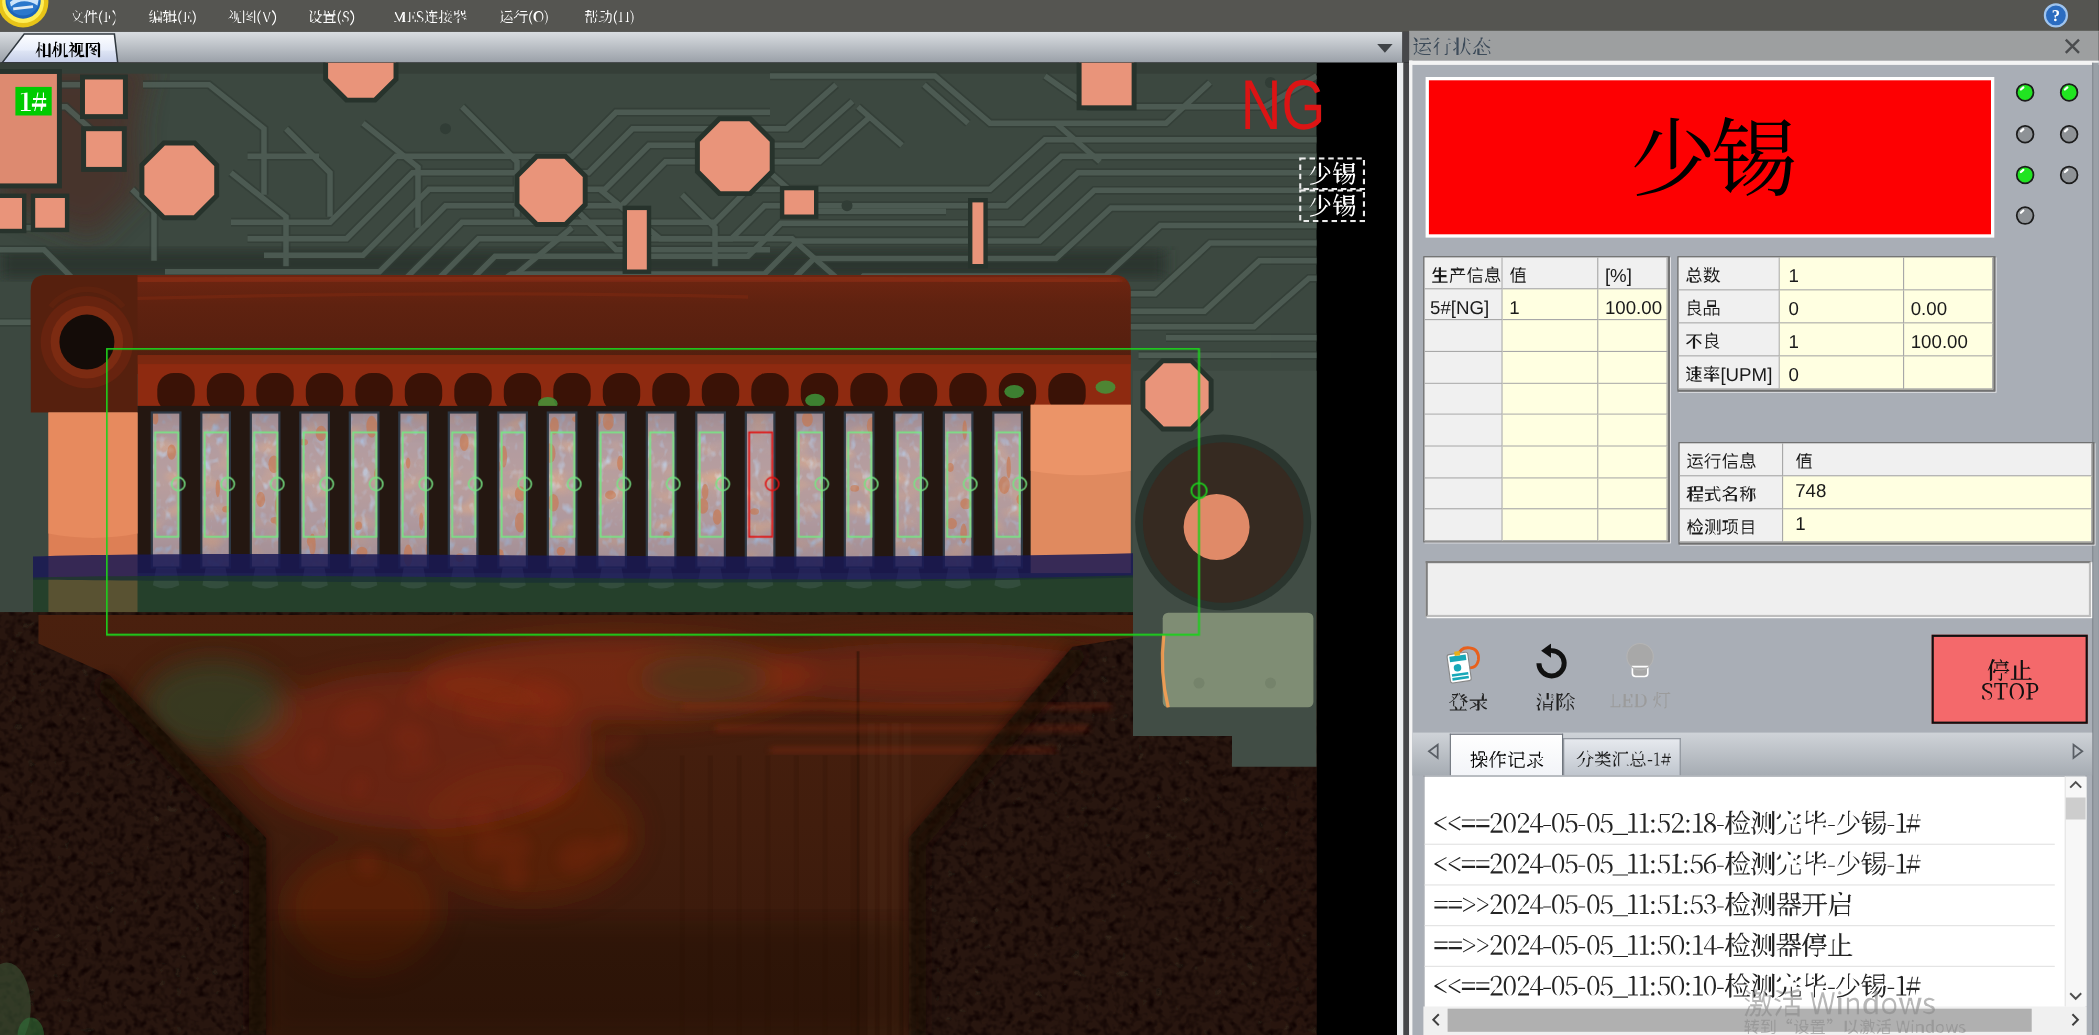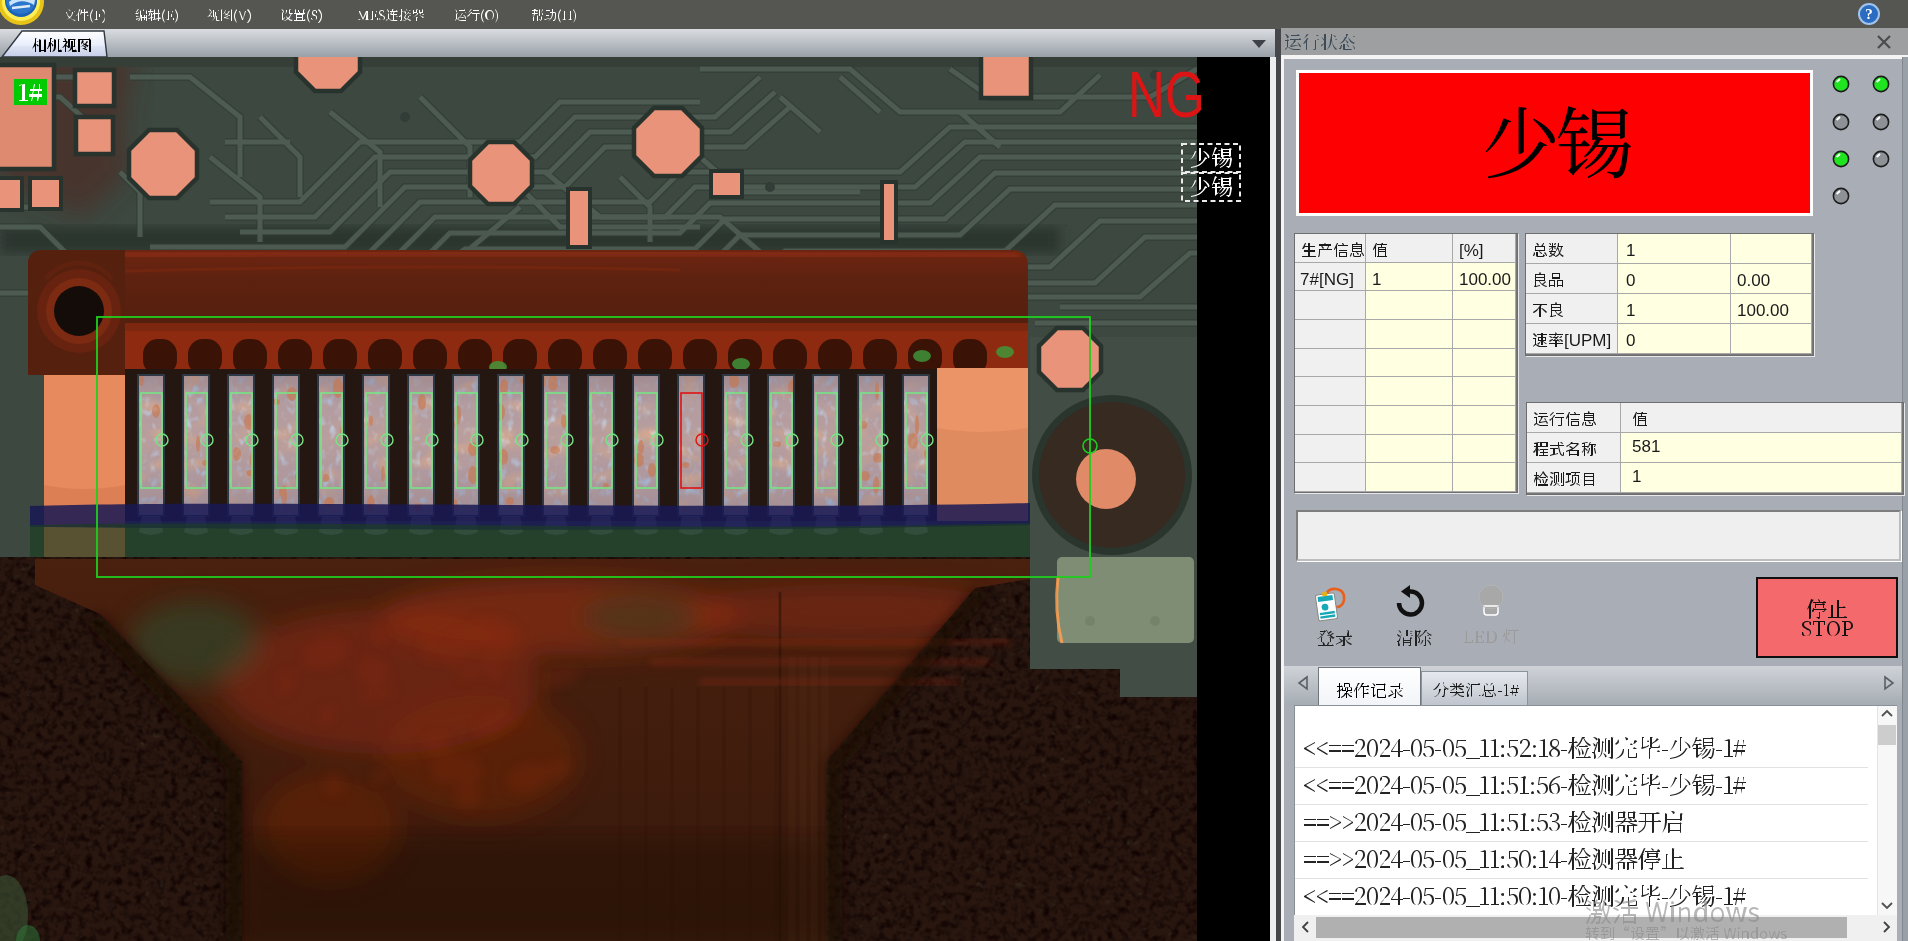--- a/index.html
+++ b/index.html
@@ -659,21 +659,21 @@
 <div style="position:absolute;left:1295px;top:463px;width:71px;height:29px;background:#f0f0f0;border-right:1px solid #a8a8a8;border-bottom:1px solid #a8a8a8"></div>
 <div style="position:absolute;left:1366px;top:463px;width:87px;height:29px;background:#ffffe1;border-right:1px solid #a8a8a8;border-bottom:1px solid #a8a8a8"></div>
 <div style="position:absolute;left:1453px;top:463px;width:63px;height:29px;background:#ffffe1;border-right:1px solid #a8a8a8;border-bottom:1px solid #a8a8a8"></div>
 <svg style="position:absolute;left:1301px;top:237px" width="68" height="25" viewBox="0 -19 68 25">
     <path d="M4 -13C3 -11 2 -9 1 -7C1 -7 2 -7 2 -7C3 -7 3 -8 4 -9H7V-6H3V-4H7V0H1V1H15V0H9V-4H14V-6H9V-9H14V-10H9V-13H7V-10H4C4 -11 5 -12 5 -13Z M20 -10C21 -9 21 -8 22 -7L23 -8C22 -9 22 -10 21 -10ZM27 -10C27 -9 26 -8 26 -7H18V-5C18 -4 18 -1 17 1C17 1 17 1 18 1C19 0 19 -3 19 -5V-6H31V-7H27C27 -8 28 -9 28 -10ZM23 -13C23 -13 24 -12 24 -12H18V-10H30V-12H25L25 -12C25 -12 24 -13 24 -13Z M38 -8V-8H46V-8ZM38 -6V-5H46V-6ZM37 -11V-10H47V-11ZM41 -13C41 -12 42 -11 42 -11L43 -11C43 -12 42 -13 42 -13ZM38 -4V1H39V1H45V1H46V-4ZM39 0V-3H45V0ZM36 -13C35 -11 34 -9 33 -7C33 -7 33 -6 33 -6C34 -6 34 -7 35 -8V1H36V-10C36 -11 37 -12 37 -13Z M52 -9H60V-8H52ZM52 -7H60V-5H52ZM52 -11H60V-10H52ZM52 -3V-1C52 1 53 1 55 1C55 1 58 1 58 1C60 1 60 1 60 -2C60 -2 59 -2 59 -2C59 0 59 0 58 0C58 0 55 0 55 0C54 0 53 0 53 -1V-3ZM60 -3C61 -2 62 -1 62 0L63 0C63 -1 62 -3 61 -4ZM50 -3C50 -2 49 -1 49 0L50 1C50 0 51 -2 51 -3ZM55 -4C56 -3 56 -2 57 -1L58 -2C57 -3 56 -4 56 -4H61V-12H56C56 -12 57 -13 57 -13L55 -14C55 -13 55 -12 55 -12H51V-4H56Z" fill="#1a1a1a"></path>
   </svg>
 <svg style="position:absolute;left:1372px;top:237px" width="20" height="25" viewBox="0 -19 20 25">
     <path d="M10 -13C10 -13 9 -12 9 -12H5V-11H9C9 -10 9 -10 9 -9H6V0H5V1H15V0H14V-9H10C10 -10 10 -10 10 -11H15V-12H11L11 -13ZM7 0V-2H13V0ZM7 -6H13V-5H7ZM7 -7V-8H13V-7ZM7 -4H13V-2H7ZM4 -13C3 -11 2 -9 1 -7C1 -7 1 -6 1 -6C2 -6 2 -7 3 -8V1H4V-9C4 -11 5 -12 5 -13Z" fill="#1a1a1a"></path>
   </svg>
 <div style="position:absolute;left:1459px;top:241px;font:17px 'Liberation Sans';color:#1a1a1a">[%]</div>
-<div style="position:absolute;left:1300px;top:270px;font:17px 'Liberation Sans';color:#1a1a1a">7#[NG]</div>
+<div style="position:absolute;left:1300px;top:270px;font:17px 'Liberation Sans';color:#1a1a1a">5#[NG]</div>
 <div style="position:absolute;left:1372px;top:270px;font:17px 'Liberation Sans';color:#1a1a1a">1</div>
 <div style="position:absolute;left:1459px;top:270px;font:17px 'Liberation Sans';color:#1a1a1a">100.00</div>
 <div style="position:absolute;left:1525px;top:233px;width:289px;height:123px;background:#777;border:1px solid #6e6e6e;box-shadow:1px 1px 0 #e8e8ec"></div>
 <div style="position:absolute;left:1526px;top:234px;width:92px;height:30px;background:#f0f0f0;border-right:1px solid #a8a8a8;border-bottom:1px solid #a8a8a8"></div>
 <div style="position:absolute;left:1618px;top:234px;width:113px;height:30px;background:#ffffe1;border-right:1px solid #a8a8a8;border-bottom:1px solid #a8a8a8"></div>
 <div style="position:absolute;left:1731px;top:234px;width:81px;height:30px;background:#ffffe1;border-right:1px solid #a8a8a8;border-bottom:1px solid #a8a8a8"></div>
 <div style="position:absolute;left:1526px;top:264px;width:92px;height:30px;background:#f0f0f0;border-right:1px solid #a8a8a8;border-bottom:1px solid #a8a8a8"></div>
 <div style="position:absolute;left:1618px;top:264px;width:113px;height:30px;background:#ffffe1;border-right:1px solid #a8a8a8;border-bottom:1px solid #a8a8a8"></div>
 <div style="position:absolute;left:1731px;top:264px;width:81px;height:30px;background:#ffffe1;border-right:1px solid #a8a8a8;border-bottom:1px solid #a8a8a8"></div>
 <div style="position:absolute;left:1526px;top:294px;width:92px;height:30px;background:#f0f0f0;border-right:1px solid #a8a8a8;border-bottom:1px solid #a8a8a8"></div>
@@ -710,21 +710,21 @@
 <div style="position:absolute;left:1621px;top:463px;width:281px;height:30px;background:#ffffe1;border-right:1px solid #a8a8a8;border-bottom:1px solid #a8a8a8"></div>
 <svg style="position:absolute;left:1533px;top:406px" width="68" height="25" viewBox="0 -19 68 25">
     <path d="M6 -12V-11H14V-12ZM1 -12C2 -11 3 -10 4 -10L5 -11C4 -11 3 -12 2 -13ZM6 -2C6 -2 7 -2 13 -3L14 -1L15 -2C14 -3 13 -5 12 -7L11 -6C12 -6 12 -5 13 -4L7 -3C8 -5 9 -6 10 -8H15V-9H5V-8H8C8 -6 7 -4 6 -4C6 -4 6 -3 6 -3C6 -3 6 -2 6 -2ZM4 -8H1V-7H3V-2C2 -1 1 -1 1 0L1 1C2 0 3 -1 4 -1C4 -1 4 0 5 0C6 1 8 1 10 1C11 1 14 1 15 1C15 1 15 0 15 0C14 0 11 0 10 0C8 0 6 0 5 -1C5 -1 4 -2 4 -2Z M23 -12V-11H31V-12ZM20 -13C19 -12 18 -11 17 -10C17 -10 17 -9 17 -9C19 -10 20 -12 21 -13ZM22 -8V-7H28V0C28 0 28 0 27 0C27 0 26 0 25 0C25 0 25 1 25 1C27 1 28 1 28 1C29 1 29 0 29 0V-7H31V-8ZM21 -10C20 -8 18 -6 16 -5C17 -5 17 -4 17 -4C18 -5 18 -5 19 -6V1H20V-7C21 -8 22 -9 22 -10Z M38 -8V-8H46V-8ZM38 -6V-5H46V-6ZM37 -11V-10H47V-11ZM41 -13C41 -12 42 -11 42 -11L43 -11C43 -12 42 -13 42 -13ZM38 -4V1H39V1H45V1H46V-4ZM39 0V-3H45V0ZM36 -13C35 -11 34 -9 33 -7C33 -7 33 -6 33 -6C34 -6 34 -7 35 -8V1H36V-10C36 -11 37 -12 37 -13Z M52 -9H60V-8H52ZM52 -7H60V-5H52ZM52 -11H60V-10H52ZM52 -3V-1C52 1 53 1 55 1C55 1 58 1 58 1C60 1 60 1 60 -2C60 -2 59 -2 59 -2C59 0 59 0 58 0C58 0 55 0 55 0C54 0 53 0 53 -1V-3ZM60 -3C61 -2 62 -1 62 0L63 0C63 -1 62 -3 61 -4ZM50 -3C50 -2 49 -1 49 0L50 1C50 0 51 -2 51 -3ZM55 -4C56 -3 56 -2 57 -1L58 -2C57 -3 56 -4 56 -4H61V-12H56C56 -12 57 -13 57 -13L55 -14C55 -13 55 -12 55 -12H51V-4H56Z" fill="#1a1a1a"></path>
   </svg>
 <svg style="position:absolute;left:1632px;top:406px" width="20" height="25" viewBox="0 -19 20 25">
     <path d="M10 -13C10 -13 9 -12 9 -12H5V-11H9C9 -10 9 -10 9 -9H6V0H5V1H15V0H14V-9H10C10 -10 10 -10 10 -11H15V-12H11L11 -13ZM7 0V-2H13V0ZM7 -6H13V-5H7ZM7 -7V-8H13V-7ZM7 -4H13V-2H7ZM4 -13C3 -11 2 -9 1 -7C1 -7 1 -6 1 -6C2 -6 2 -7 3 -8V1H4V-9C4 -11 5 -12 5 -13Z" fill="#1a1a1a"></path>
   </svg>
 <svg style="position:absolute;left:1533px;top:436px" width="68" height="25" viewBox="0 -19 68 25">
     <path d="M9 -12H13V-9H9ZM7 -13V-8H15V-13ZM7 -3V-2H10V0H6V1H15V0H11V-2H15V-3H11V-5H15V-6H7V-5H10V-3ZM6 -13C5 -13 2 -12 1 -12C1 -12 1 -11 1 -11C2 -11 3 -11 3 -11V-9H1V-8H3C3 -6 1 -4 0 -3C1 -2 1 -2 1 -2C2 -3 3 -4 3 -6V1H5V-6C5 -5 6 -4 6 -4L7 -5C6 -5 5 -6 5 -7V-8H7V-9H5V-12C5 -12 6 -12 7 -12Z M27 -13C28 -12 29 -11 30 -11L30 -11C30 -12 29 -13 28 -13ZM25 -13C25 -12 25 -11 25 -10H17V-9H25C26 -3 27 1 30 1C31 1 31 0 31 -2C31 -2 31 -3 30 -3C30 -1 30 0 30 0C28 0 27 -4 26 -9H31V-10H26C26 -11 26 -12 26 -13ZM17 0 17 1C19 0 22 0 25 -1L25 -2L22 -1V-6H25V-7H17V-6H20V-1Z M36 -8C37 -8 38 -7 39 -6C37 -6 35 -5 33 -4C33 -4 33 -4 33 -3C34 -3 35 -4 36 -4V1H37V0H44V1H46V-5H39C42 -7 44 -9 46 -11L45 -12L44 -12H39C39 -12 40 -13 40 -13L38 -13C38 -12 36 -10 33 -9C33 -9 34 -8 34 -8C35 -9 37 -10 38 -11H44C43 -9 41 -8 40 -7C39 -8 38 -9 37 -9ZM44 -1H37V-4H44Z M56 -7C56 -5 55 -3 54 -2C55 -2 55 -1 55 -1C56 -3 57 -5 57 -7ZM61 -7C61 -5 62 -3 62 -1L63 -2C63 -3 62 -6 62 -7ZM57 -13C56 -11 55 -9 55 -8V-9H52V-12C53 -12 54 -12 55 -12L54 -13C53 -13 51 -12 49 -12C49 -12 49 -11 49 -11C50 -11 51 -11 51 -11V-9H49V-8H51C51 -6 50 -4 49 -3C49 -2 49 -2 49 -2C50 -3 51 -4 51 -6V1H52V-6C53 -5 54 -4 54 -4L55 -5C54 -5 53 -7 52 -7V-8H54L54 -8C55 -7 55 -7 55 -7C56 -8 56 -9 57 -10H58V0C58 0 58 0 58 0C58 0 57 0 57 0C57 0 57 1 57 1C58 1 59 1 59 1C59 1 60 0 60 0V-10H62C62 -10 61 -9 61 -8L62 -8C62 -9 63 -10 63 -11L63 -11L62 -11H57C57 -12 58 -13 58 -13Z" fill="#1a1a1a"></path>
   </svg>
-<div style="position:absolute;left:1632px;top:437px;font:17px 'Liberation Sans';color:#1a1a1a">581</div>
+<div style="position:absolute;left:1632px;top:437px;font:17px 'Liberation Sans';color:#1a1a1a">748</div>
 <svg style="position:absolute;left:1533px;top:466px" width="68" height="25" viewBox="0 -19 68 25">
     <path d="M7 -8V-7H13V-8ZM6 -6C7 -4 7 -3 7 -2L8 -2C8 -3 8 -5 7 -6ZM9 -6C10 -5 10 -3 10 -2L11 -2C11 -3 11 -5 10 -6ZM3 -13V-10H1V-9H3C2 -7 1 -5 1 -3C1 -3 1 -3 1 -2C2 -3 2 -5 3 -6V1H4V-7C4 -6 5 -5 5 -5L6 -6C6 -6 4 -8 4 -9V-9H6V-10H4V-13ZM10 -14C9 -11 7 -9 5 -8C5 -8 6 -7 6 -7C7 -8 9 -10 10 -12C11 -10 13 -8 15 -7C15 -8 15 -8 15 -8C14 -9 12 -11 11 -13L11 -13ZM5 -1V1H15V-1H12C13 -2 14 -4 15 -6L13 -6C13 -5 12 -2 11 -1Z M24 -1C25 -1 26 0 26 1L27 1C26 0 25 -1 25 -2ZM21 -13V-2H22V-12H25V-3H26V-13ZM30 -13V0C30 0 30 0 30 0C29 0 29 0 28 0C28 0 28 1 28 1C29 1 30 1 30 1C31 1 31 1 31 0V-13ZM28 -12V-2H29V-12ZM23 -10V-5C23 -3 23 -1 20 1C20 1 21 1 21 1C24 0 24 -3 24 -5V-10ZM17 -12C18 -12 19 -11 20 -11L21 -12C20 -12 19 -13 18 -13ZM17 -8C17 -8 19 -7 19 -6L20 -7C19 -8 18 -9 17 -9ZM17 0 18 1C19 0 19 -2 20 -4L19 -5C18 -3 18 -1 17 0Z M42 -8V-5C42 -3 41 -1 37 0C37 1 38 1 38 1C42 0 43 -3 43 -5V-8ZM43 -1C44 -1 46 0 47 1L47 0C47 0 45 -1 44 -2ZM32 -3 33 -2C34 -2 36 -3 38 -4L38 -5L36 -4V-10H38V-12H33V-10H35V-4ZM39 -10V-2H40V-9H45V-2H46V-10H42C43 -10 43 -11 43 -12H47V-13H38V-12H42C42 -11 41 -10 41 -10Z M52 -8H60V-5H52ZM52 -9V-11H60V-9ZM52 -4H60V-1H52ZM51 -12V1H52V0H60V1H61V-12Z" fill="#1a1a1a"></path>
   </svg>
 <div style="position:absolute;left:1632px;top:467px;font:17px 'Liberation Sans';color:#1a1a1a">1</div>
 <div style="position:absolute;left:1296px;top:510px;width:605px;height:51px;background:#efefef;border:2px solid #7e7e7e;border-right-color:#bdbdbd;border-bottom-color:#bdbdbd;box-shadow:1px 1px 0 #fff"></div>
 <svg style="position:absolute;left:1312px;top:584px" width="44" height="44" viewBox="0 0 44 44">
 <path d="M18 22 Q30 26 32 16 Q33 6 24 5 Q14 4 14 14" fill="none" stroke="#e8601c" stroke-width="2.6"></path>
 <rect x="5" y="10" width="19" height="26" rx="2" fill="#fff" stroke="#888" stroke-width="1" transform="rotate(-8 14 23)"></rect>
 <rect x="7" y="12" width="15" height="5" fill="#18a8b8" transform="rotate(-8 14 23)"></rect>
 <circle cx="13" cy="23" r="3.4" fill="#18a8b8" transform="rotate(-8 14 23)"></circle>

